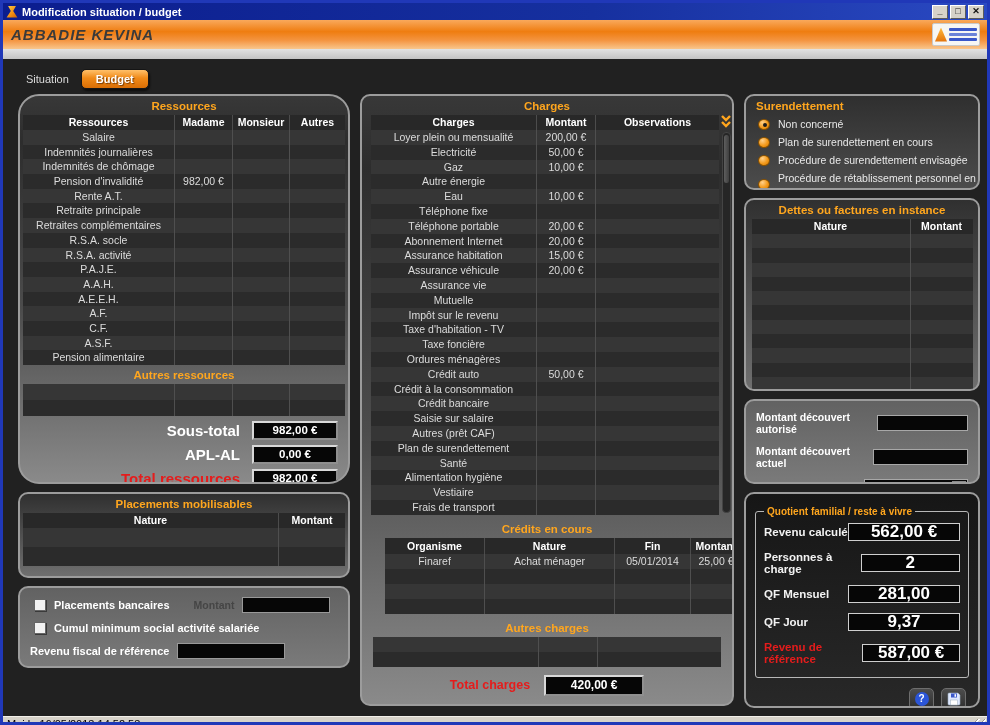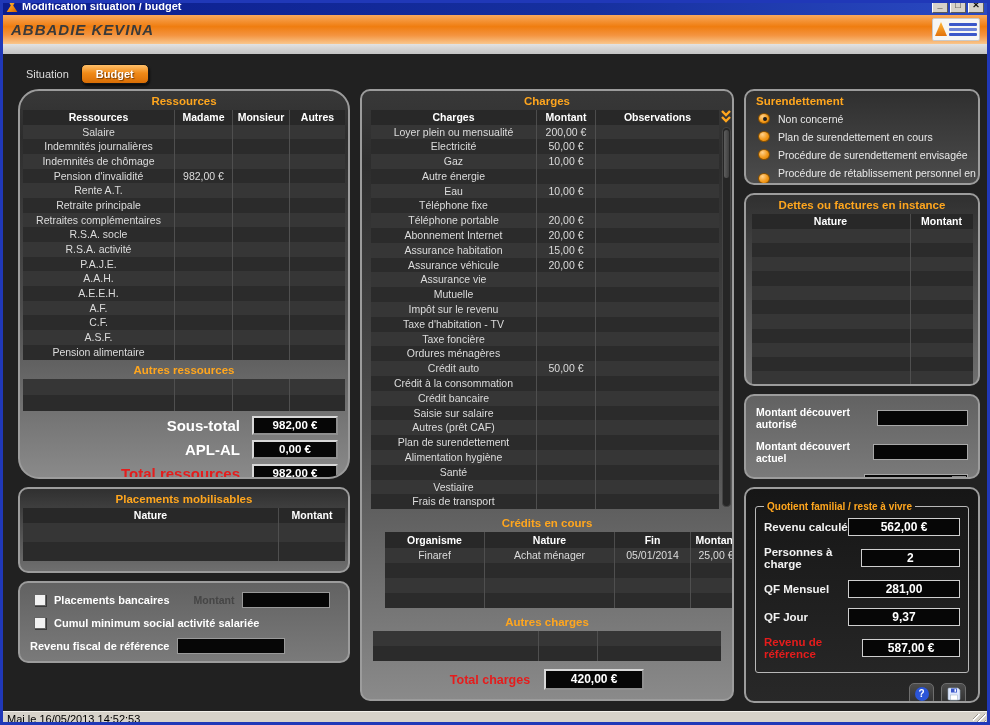--- a/index.html
+++ b/index.html
@@ -1,17 +1,17 @@
 <!DOCTYPE html>
 <html><head>
 <meta charset="utf-8">
 <style>
   html,body{margin:0;padding:0;background:#555;font-family:"Liberation Sans",sans-serif;}
   *{box-sizing:border-box;}
-  .window{position:relative;width:990px;height:725px;border:3px solid #2038b8;background:#212121;display:flex;flex-direction:column;overflow:hidden;justify-content:center;}
+  .window{position:relative;width:990px;height:725px;border:3px solid #2038b8;background:#212121;display:flex;flex-direction:column;overflow:hidden;}
 
   
   .titlebar{height:17px;background:linear-gradient(90deg,#0b1d8e 0%,#16309f 60%,#2a49c2 100%);display:flex;align-items:center;padding:0 3px;flex:0 0 auto;}
   .app-icon{width:12px;height:12px;margin-right:4px;background:linear-gradient(135deg,#ffd24a 0%,#f08a10 60%,#c85f00 100%);clip-path:polygon(15% 0,85% 0,60% 45%,95% 100%,5% 100%,40% 45%);}
   .titletext{color:#fff;font-size:11px;font-weight:bold;flex:1;white-space:nowrap;}
   .winbtns{display:flex;gap:2px;}
   .winbtn{width:16px;height:14px;background:#d6d2c9;border:1px solid;border-color:#fff #5a5a5a #5a5a5a #fff;font-size:9px;line-height:11px;text-align:center;font-weight:bold;color:#111;}
 
   
   .header{height:29px;background:linear-gradient(180deg,#f9a95c 0%,#ef7d10 40%,#f49440 70%,#f9c68c 100%);position:relative;display:flex;align-items:center;flex:0 0 auto;}
@@ -111,21 +111,21 @@
 
   .dcvrow{display:flex;justify-content:space-between;align-items:center;margin:10px 10px 0 10px;position:relative;}
   .dcvlabel{font-size:10.5px;font-weight:bold;color:#fff;}
   .dcvfield{width:104px;height:16px;background:#060606;border:1px solid #a8a8a8;position:relative;}
   .calbtn{position:absolute;right:1px;top:1px;width:14px;height:12px;background:#e8e8e8;border:1px solid #888;display:flex;align-items:center;justify-content:center;}
 
   fieldset.qf{margin:12px 9px 6px;border:1px solid #b8b8b8;border-radius:3px;padding:6px 8px 2px;}
   fieldset.qf legend{color:#ffa61e;font-weight:bold;font-size:10px;padding:0 3px;}
   .qfrow{display:flex;justify-content:space-between;align-items:center;margin-bottom:10px;}
   .qflabel{font-size:11.5px;font-weight:bold;color:#f2f2f2;}
-  .qffield{width:112px;height:18px;background:#060606;border:1px solid #cfcfcf;color:#fff;font-weight:bold;font-size:12px;text-align:center;line-height:16px;}
+  .qffield{width:112px;height:18px;background:#060606;border:1px solid #cfcfcf;color:#fff;font-weight:bold;font-size:17px;text-align:center;line-height:16px;}
   .btnrow{display:flex;justify-content:flex-end;gap:7px;margin:10px 12px 8px 0;}
   .iconbtn{width:25px;height:22px;background:linear-gradient(180deg,#4d4d4d,#2e2e2e);border:1px solid #6e6e6e;border-radius:5px;display:flex;align-items:center;justify-content:center;}
   .qmark{width:14px;height:14px;border-radius:50%;background:#2b55d8;color:#fff;font-weight:bold;font-size:10px;line-height:14px;text-align:center;}
 
   
   .statusbar{height:17px;background:#d6d2c9;border-top:1px solid #f2f0ea;color:#000;font-size:11px;line-height:15px;padding-left:4px;flex:0 0 auto;position:relative;}
   .grip{position:absolute;right:1px;bottom:1px;width:13px;height:13px;background:repeating-linear-gradient(135deg,transparent 0 3px,#9a968c 3px 4px,#fff 4px 5px);}
   .colL{width:332px;flex:0 0 auto;}
   .colM{width:374px;flex:0 0 auto;}
   .colR{width:236px;flex:0 0 auto;}
@@ -459,26 +459,26 @@
                     <div class="tcell c0">Autres (prêt CAF)</div>
                     <div class="tcell c1"></div>
                     <div class="tcell c2"></div>
                   </div>
                   <div class="trow">
                     <div class="tcell c0">Plan de surendettement</div>
                     <div class="tcell c1"></div>
                     <div class="tcell c2"></div>
                   </div>
                   <div class="trow">
+                    <div class="tcell c0">Santé</div>
+                    <div class="tcell c1"></div>
+                    <div class="tcell c2"></div>
+                  </div>
+                  <div class="trow">
                     <div class="tcell c0">Alimentation hygiène</div>
-                    <div class="tcell c1"></div>
-                    <div class="tcell c2"></div>
-                  </div>
-                  <div class="trow">
-                    <div class="tcell c0">Santé</div>
                     <div class="tcell c1"></div>
                     <div class="tcell c2"></div>
                   </div>
                   <div class="trow">
                     <div class="tcell c0">Vestiaire</div>
                     <div class="tcell c1"></div>
                     <div class="tcell c2"></div>
                   </div>
                   <div class="trow">
                     <div class="tcell c0">Frais de transport</div>

